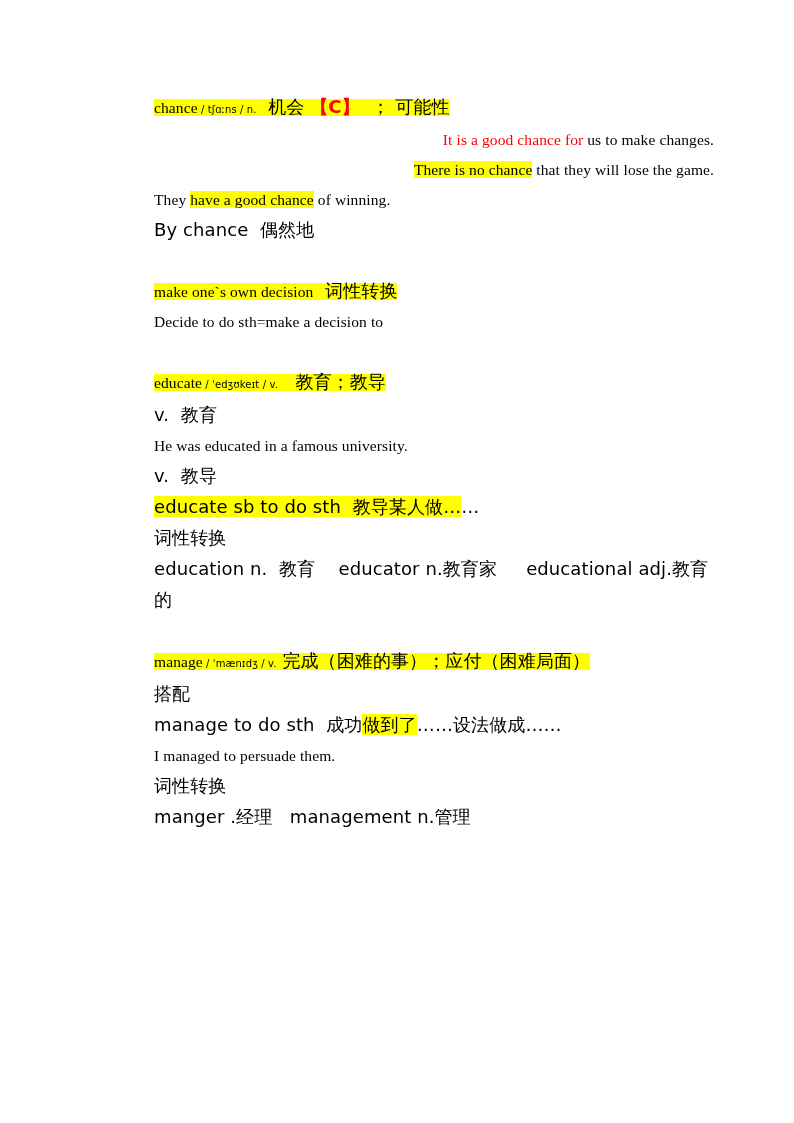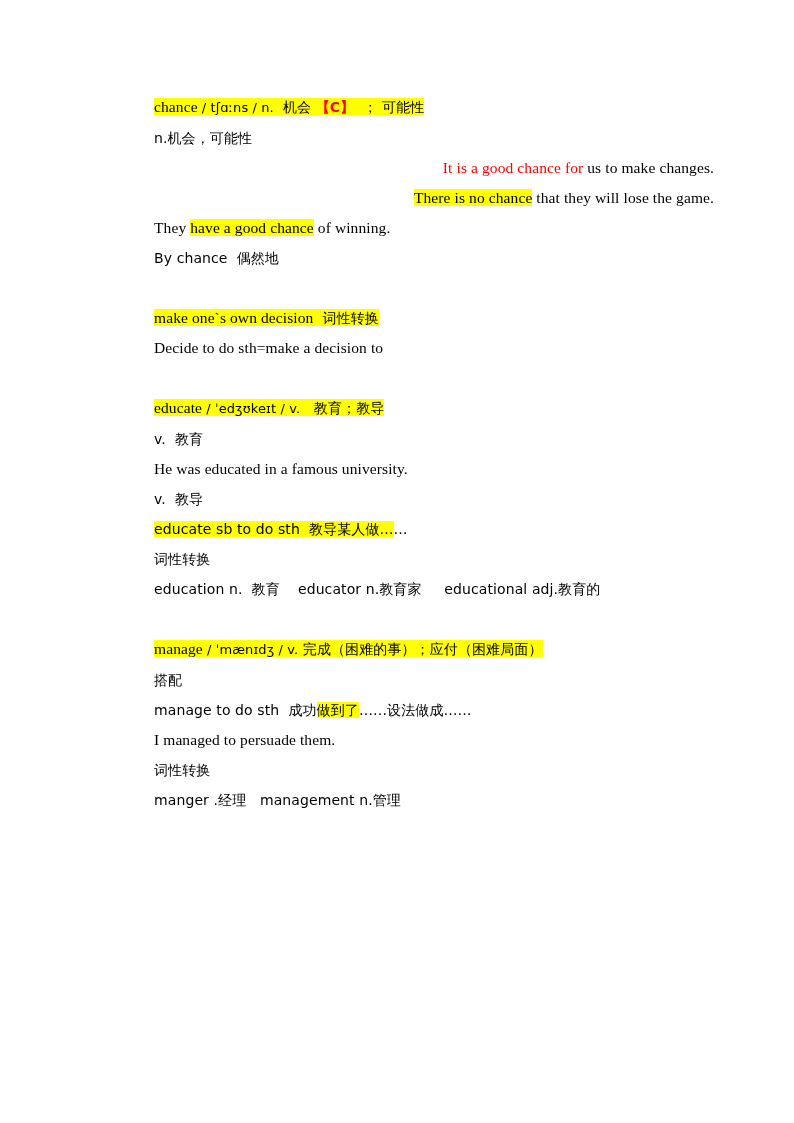--- a/index.html
+++ b/index.html
@@ -42,37 +42,36 @@
   }
   .red {
     color: #ff0000;
   }
   .redbold {
     color: #ff0000;
     font-weight: bold;
   }
   .cn {
     font-family: "DejaVu Sans", "Liberation Sans", sans-serif;
-    font-size: 14px;
+    font-size: 18px;
   }
   .ipa {
     font-family: "DejaVu Sans", sans-serif;
-    font-size: 13px;
+    font-size: 10px;
   }
   .gap-lg { height: 30px; }
 </style>
 </head>
 <body>
 
 <div class="page">
   <div class="doc-body">
 
     <div class="line"><span class="hl"><span>chance</span><span class="ipa"> <span>/ tʃɑːns / n.</span></span><span class="cn">  <span>机会</span> </span><span class="redbold cn">【C】</span><span class="cn">  <span>；</span> </span><span class="cn">可能性</span></span></div>
 
-    <div class="line"><span class="cn">n.机会，可能性</span></div>
 
     <div class="line indent1"><span class="red">It is a good chance for</span><span> us to make changes.</span></div>
 
     <div class="line indent1"><span class="hl">There is no chance</span><span> that they will lose the game.</span></div>
 
     <div class="line"><span>They </span><span class="hl">have a good chance</span><span> of winning.</span></div>
 
     <div class="line"><span class="cn">By chance  偶然地</span></div>
 
 

